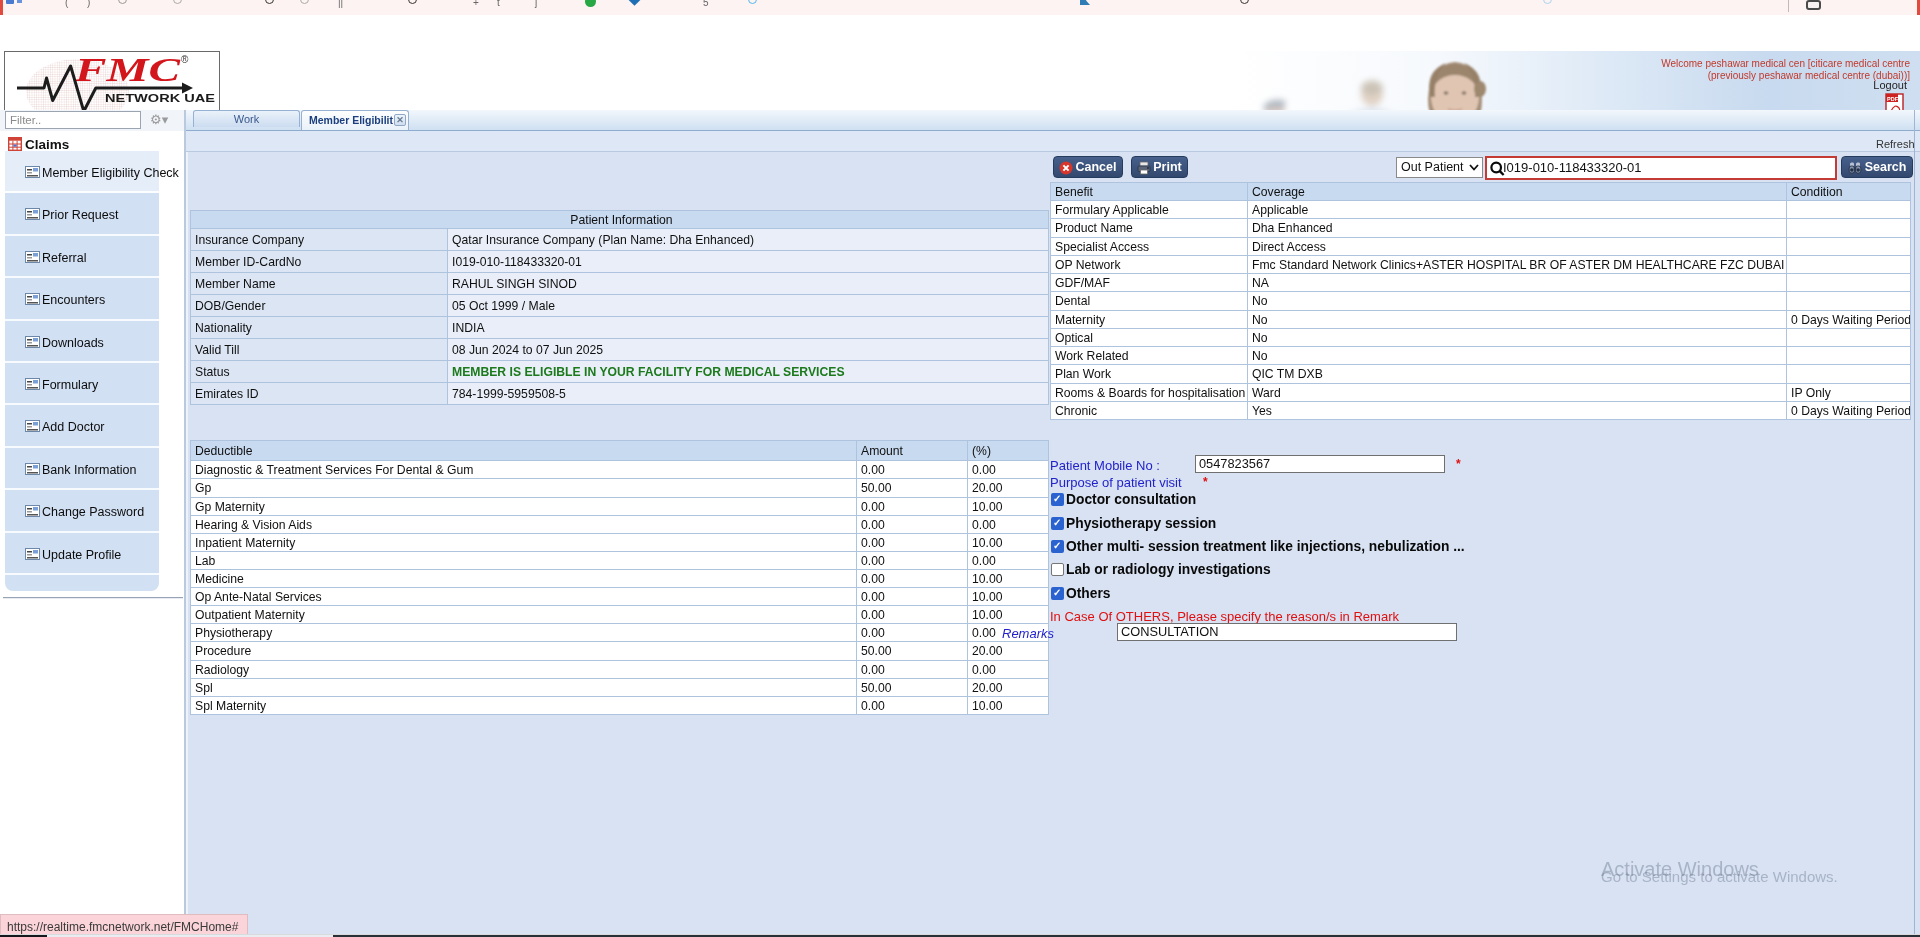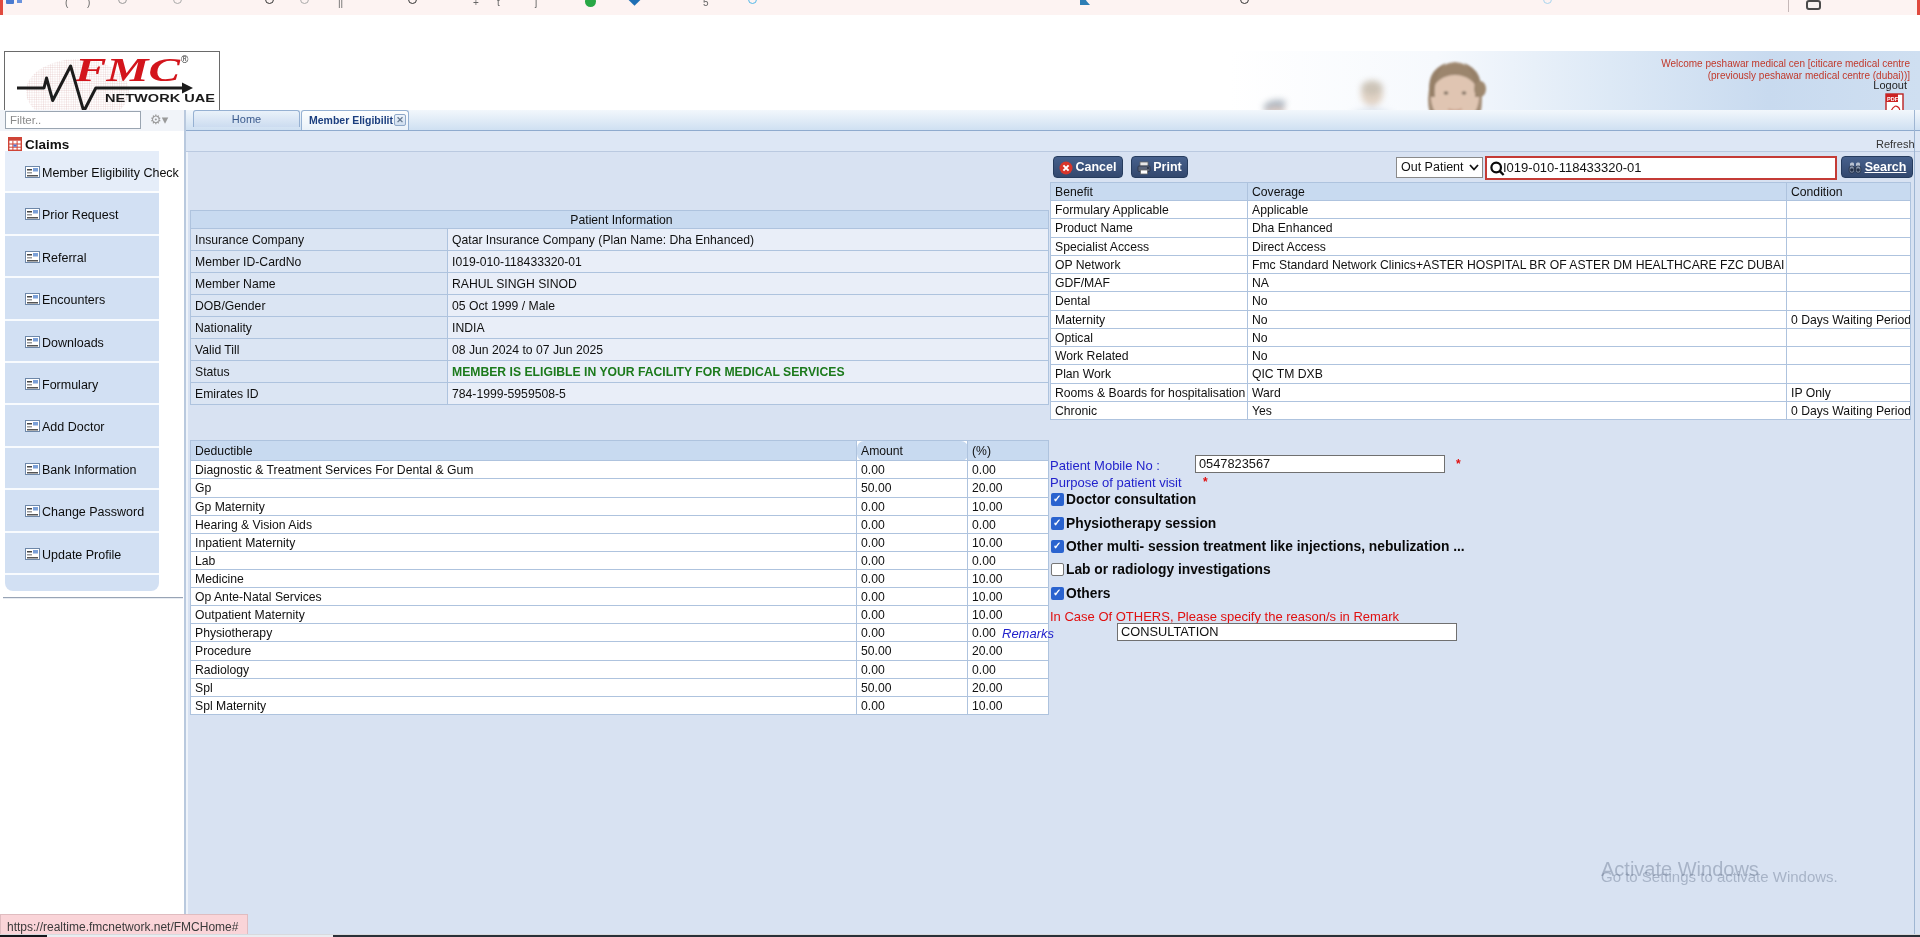--- a/index.html
+++ b/index.html
@@ -189,21 +189,21 @@
   <div class="abs" id="logout">Logout</div>
   <svg class="abs" id="pdficon" style="left:1885px; top:42px;" width="20" height="24" viewBox="0 0 20 24">
     <rect x="1" y="1" width="17" height="21" fill="#ffffff" stroke="#bb2222" stroke-width="1.4"></rect>
     <rect x="1" y="1" width="12" height="8" fill="#cc2222"></rect>
     <text x="2" y="7.5" font-family="Liberation Sans, sans-serif" font-weight="bold" font-size="5.5" fill="#fff">PDF</text>
     <path d="M6 18 Q10 10 14 15 Q16 18 12 18 Q8 19 6 18 Z" fill="none" stroke="#cc2222" stroke-width="1.3"></path>
   </svg>
 </div>
 
 <div class="abs" id="tabbar">
-  <div class="tab" id="tab-home">Home</div>
+  <div class="tab" id="tab-home">Work</div>
   <div class="tab" id="tab-mem">Member Eligibilit<span id="tab-close">✕</span></div>
 </div>
 
 <div class="abs" id="sidebar">
   <div class="abs" id="filterband">
     <div id="filterbox">Filter..</div>
     <div id="gear">⚙▾</div>
   </div>
   <svg class="abs" style="left:8px; top:27px;" width="14" height="14" viewBox="0 0 14 14">
     <rect x="0.7" y="0.7" width="12.6" height="12.6" fill="#fff" stroke="#cf4437" stroke-width="1.4"></rect>
@@ -364,21 +364,21 @@
           <td class="lab">Emirates ID</td>
           <td class="val">784-1999-5959508-5</td>
         </tr>
   </tbody>
     </table>
 
   <table id="dtable">
     <tbody>
         <tr class="thead">
           <td style="width:666px;">Deductible</td>
-          <td style="width:111px;border-radius:7px;">Amount</td>
+          <td style="width:111px;">Amount</td>
           <td>(%)</td>
         </tr>
     <tr>
           <td>Diagnostic &amp; Treatment Services For Dental &amp; Gum</td>
           <td>0.00</td>
           <td>0.00</td>
         </tr>
     <tr style="height:19px;">
           <td>Gp</td>
           <td>50.00</td>
@@ -543,21 +543,21 @@
   <div class="navybtn" id="btn-search" style="left:1655px; width:72px;">
     <svg style="position:absolute;left:6px;top:4px;" width="14" height="14" viewBox="0 0 14 14">
         <path d="M2 3 Q2 1.5 3.5 1.5 L5 1.5 Q6 1.5 6 3 L6 5 L2 5 Z" fill="#b8c2d2"></path>
         <path d="M8 3 Q8 1.5 9.5 1.5 L11 1.5 Q12 1.5 12 3 L12 5 L8 5 Z" fill="#b8c2d2"></path>
         <rect x="1.2" y="5" width="5.2" height="7" rx="2" fill="#8593aa" stroke="#1e2c44" stroke-width="0.8"></rect>
         <rect x="7.6" y="5" width="5.2" height="7" rx="2" fill="#8593aa" stroke="#1e2c44" stroke-width="0.8"></rect>
         <rect x="5.8" y="6" width="2.4" height="3.4" fill="#2c3a52"></rect>
         <circle cx="3.8" cy="9" r="1.7" fill="#222f46"></circle>
         <circle cx="10.2" cy="9" r="1.7" fill="#222f46"></circle>
       </svg>
-    <span style="margin-left:17px;text-decoration:underline;">Search</span></div>
+    <span style="margin-left:17px;">Search</span></div>
 
   <div class="bluelab" style="left:864px; top:327px;">Patient Mobile No :</div>
   <div class="inputbox" style="left:1009px; top:324px; width:250px; height:18px;">0547823567</div>
   <div class="star abs" style="left:1270px; top:326px;">*</div>
   <div class="bluelab" style="left:864px; top:344px;">Purpose of patient visit</div>
   <div class="star abs" style="left:1017px; top:344px;">*</div>
 
   <div class="cbrow" style="top:362px;">
       <span class="cbox on"></span>
       <span class="cblab">Doctor consultation</span>

